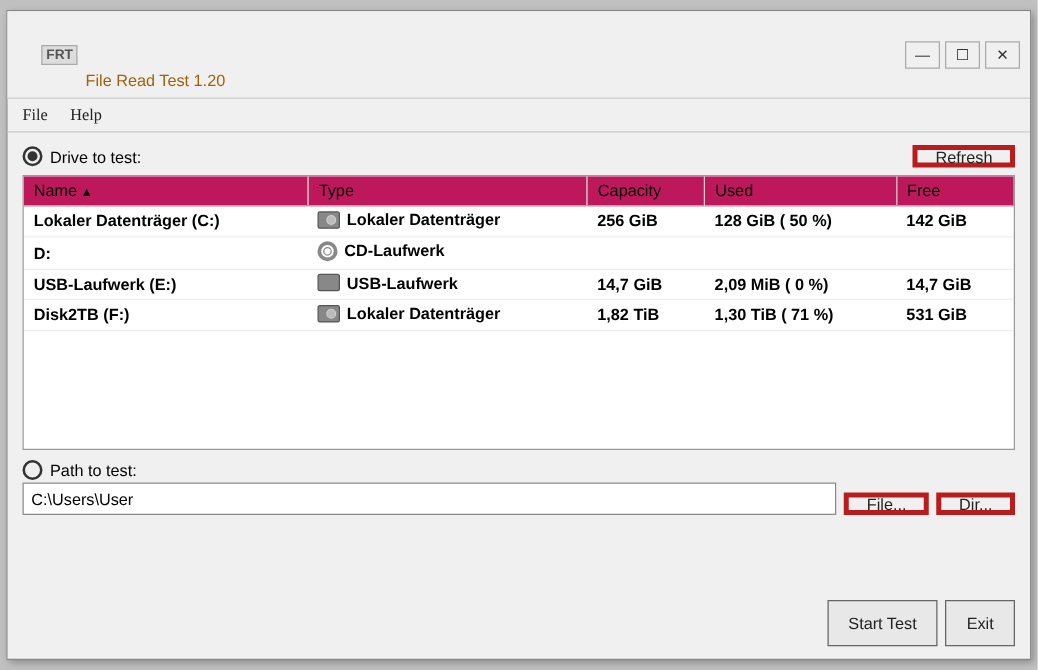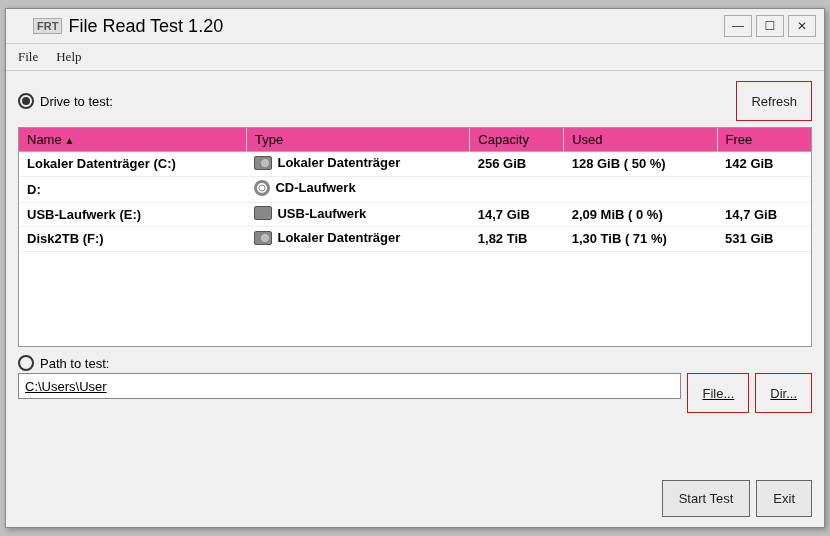--- a/index.html
+++ b/index.html
@@ -40,22 +40,23 @@
     .title-bar-icon {
       font-size: 11px;
       color: #555;
       font-weight: bold;
       background: #ddd;
       padding: 1px 3px;
       border: 1px solid #aaa;
       margin-left: 19px;
     }
     .title-bar-text {
-      font-size: 18px;
-      color: #000000;
+      font-size: 13px;
+      color: #a16207;
+      margin-top: 42px;
     }
     .window-controls {
       display: flex;
       gap: 4px;
     }
     .win-btn {
       width: 28px;
       height: 22px;
       background: #f0f0f0;
       border: 1px solid #aaa;
@@ -113,42 +114,42 @@
     .radio-circle.selected::after {
       content: '';
       width: 8px;
       height: 8px;
       border-radius: 50%;
       background: #333;
     }
     .btn {
       padding: 4px 14px;
       background: #f0f0f0;
-      border: 1px solid #b91c1c;
+      border: 4px solid #b91c1c;
       cursor: pointer;
       font-size: 13px;
       color: #222;
-      height: 40px;
+      height: 18px;
       display: flex;
       align-items: center;
       justify-content: center;
     }
     .drive-table-wrapper {
       border: 1px solid #999;
       background: white;
       flex: 1;
       overflow: auto;
       min-height: 220px;
     }
     table {
       width: 100%;
       border-collapse: collapse;
     }
     thead tr {
-      background: #ec4899;
+      background: #be185d;
       border-bottom: 1px solid #aaa;
     }
     thead th {
       text-align: left;
       padding: 4px 8px;
       font-weight: normal;
       border-right: 1px solid #ccc;
       white-space: nowrap;
       font-size: 13px;
     }
@@ -221,22 +222,21 @@
       display: inline-block;
     }
     .section-path {
       display: flex;
       flex-direction: column;
       gap: 2px;
     }
     .path-input-row {
       display: flex;
       gap: 6px;
-      align-items: flex-start;
-      text-decoration: underline;
+      align-items: flex-end;
     }
     .path-input {
       flex: 1;
       height: 26px;
       border: 1px solid #888;
       padding: 2px 6px;
       font-size: 13px;
       background: white;
     }
     .bottom-buttons {

